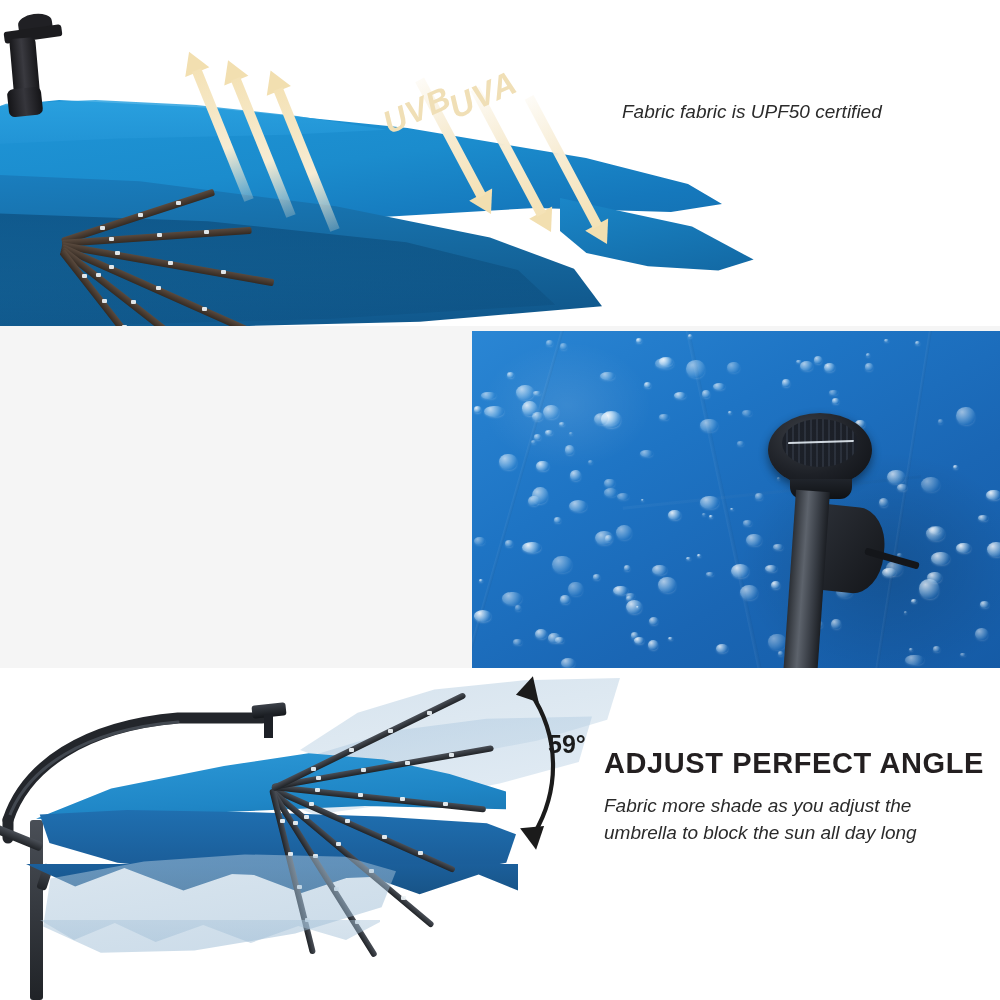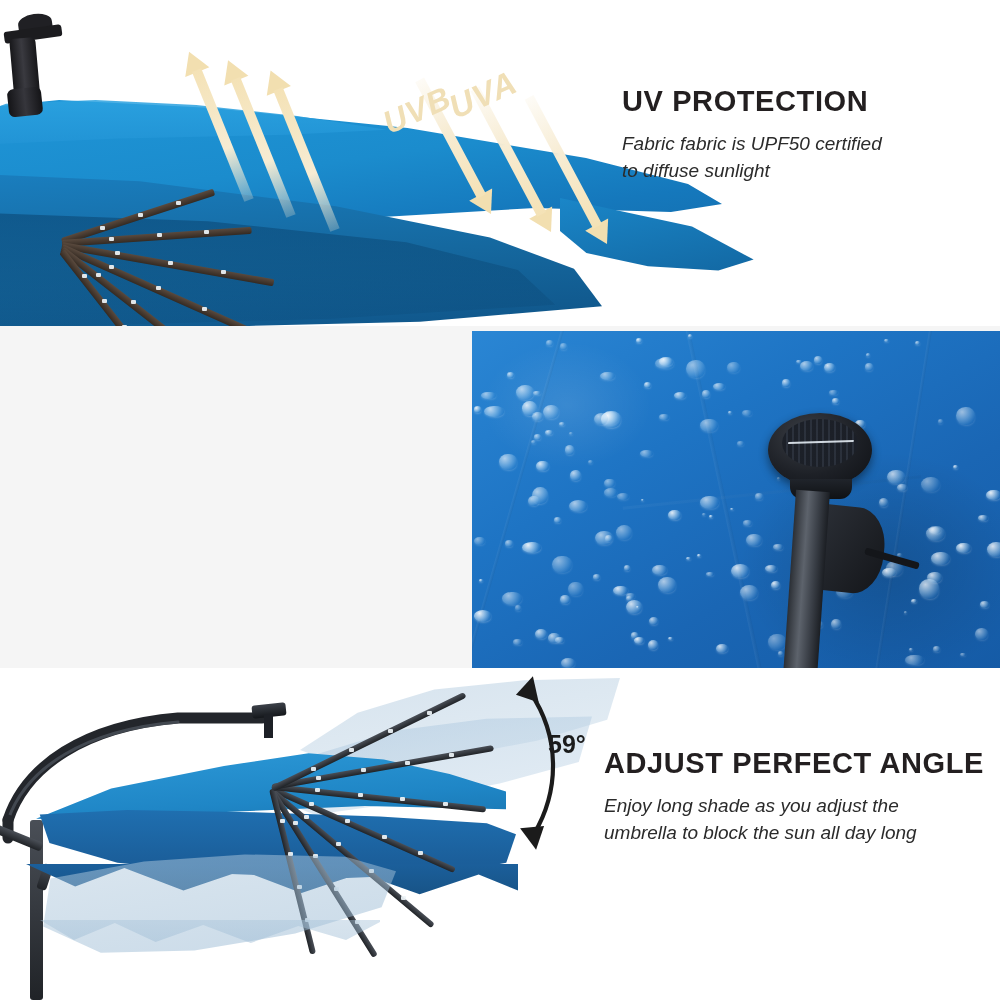--- a/index.html
+++ b/index.html
@@ -203,24 +203,22 @@
           <div class="head"></div>
             <div class="shaft" style="top:0;bottom:20px;"></div>
         </div>
       </div>
 
       <div class="uvlabel" style="left:382px;top:92px;font-size:32px;transform:rotate(-24deg);">UVB</div>
       <div class="uvlabel" style="left:448px;top:76px;font-size:33px;transform:rotate(-24deg);">UVA</div>
     </div>
 
     <div id="uv-text">
-      <div class="feat-title">UV PROTECTION</div>
       <div class="feat-desc">
         <div>Fabric fabric is UPF50 certified</div>
-        <div>to diffuse sunlight</div>
       </div>
     </div>
   </section>
 
   <section id="panel-water">
 
 
     <div id="water-photo">
       <div class="fold" style="left:40px;top:-20px;width:3px;height:380px;transform:rotate(16deg);opacity:.5;"></div>
       <div class="fold" style="left:250px;top:-40px;width:4px;height:420px;transform:rotate(-12deg);opacity:.45;"></div>
@@ -474,18 +472,18 @@
         <path d="M32 26 C 62 70, 62 124, 36 168" fill="none" stroke="#1b1b1b" stroke-width="4.2" stroke-linecap="round"></path>
         <polygon points="32,10 44,34 20,32" fill="#1b1b1b" transform="rotate(14 32 22)"></polygon>
         <polygon points="36,184 24,160 48,162" fill="#1b1b1b" transform="rotate(-10 36 172)"></polygon>
       </svg>
       <div class="deg-label">59°</div>
     </div>
 
     <div id="angle-text">
       <div class="feat-title">ADJUST PERFECT ANGLE</div>
       <div class="feat-desc">
-        <div>Enjoy long shade as you adjust the</div>
+        <div>Fabric more shade as you adjust the</div>
         <div>umbrella to block the sun all day long</div>
       </div>
     </div>
   </section>
 </div>
 
 </body></html>

